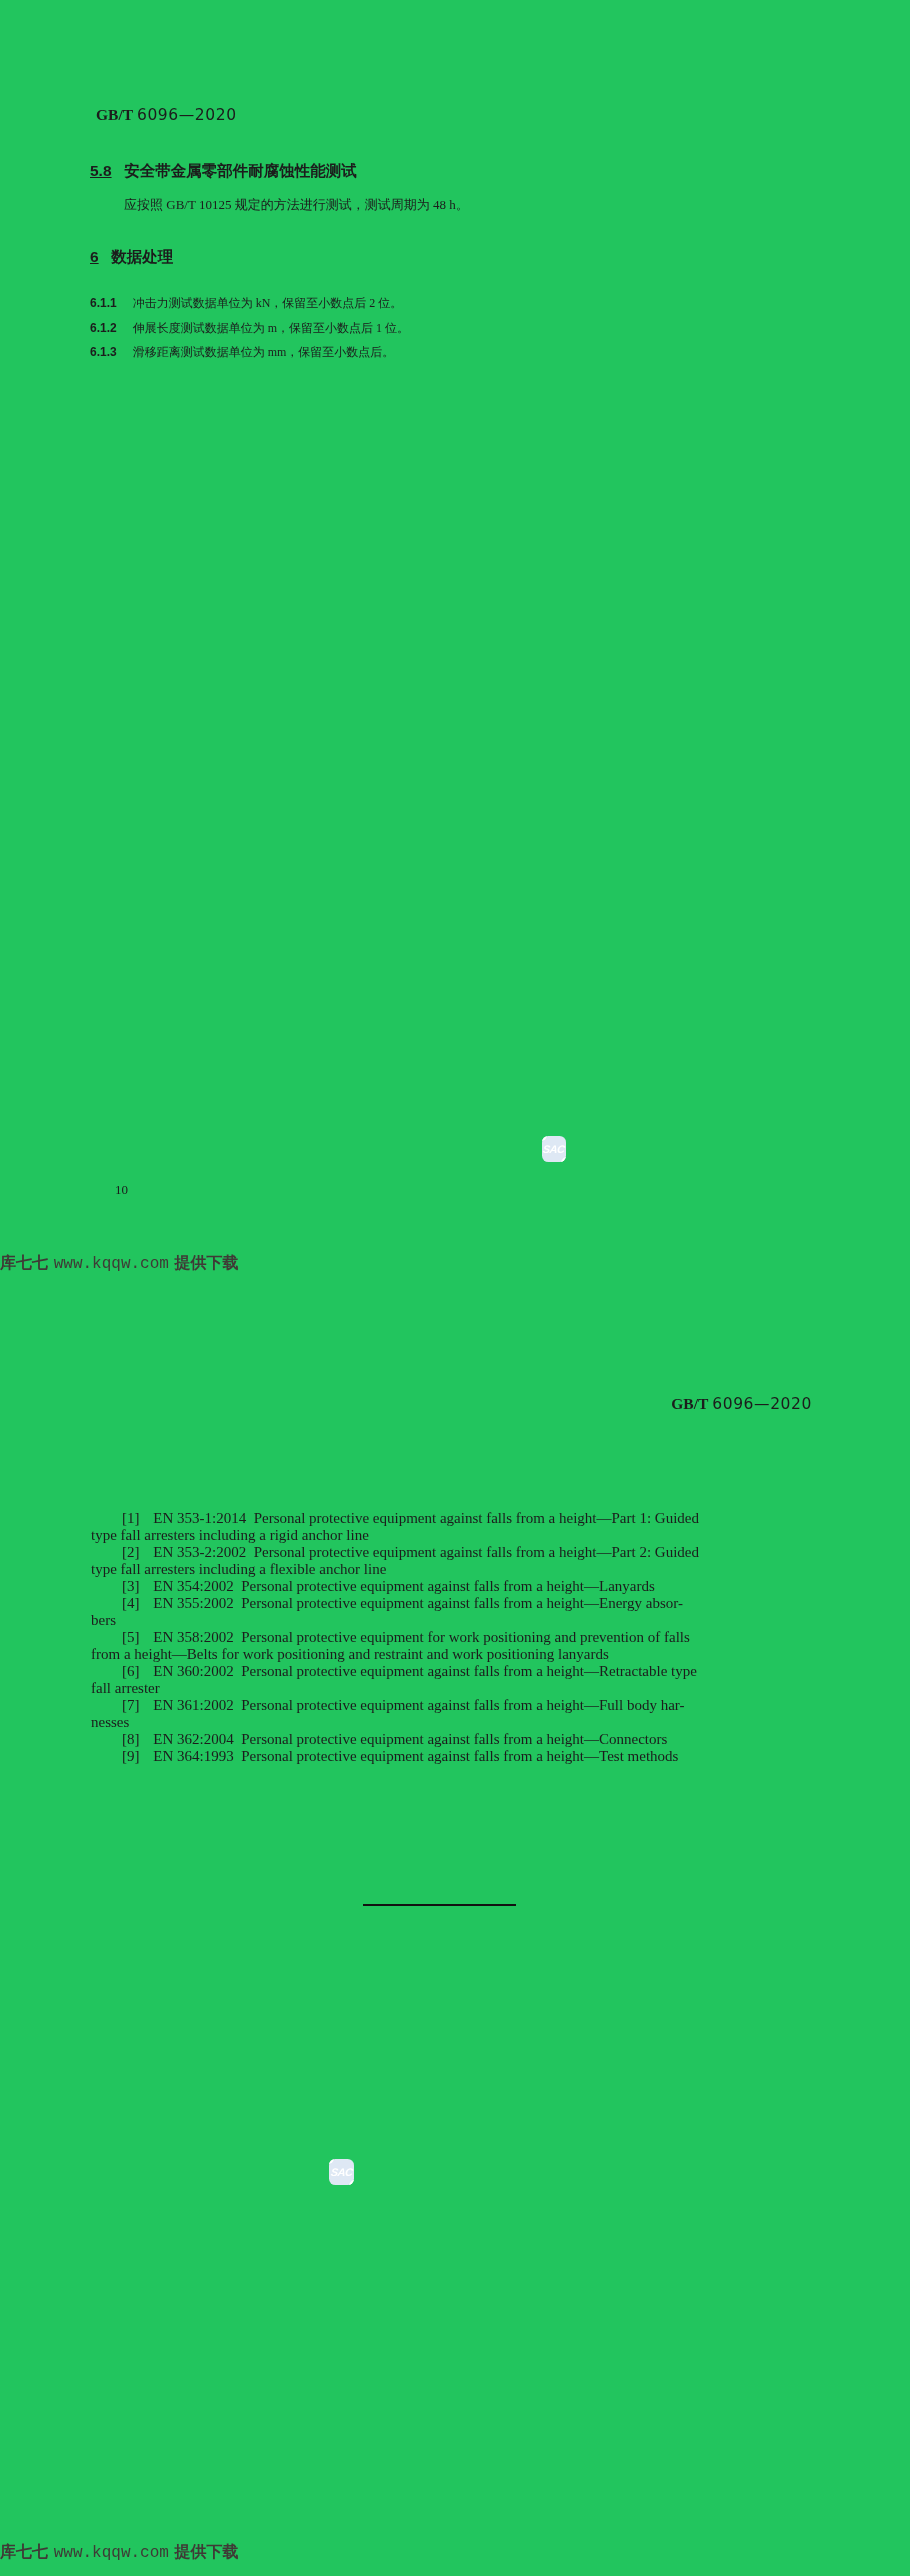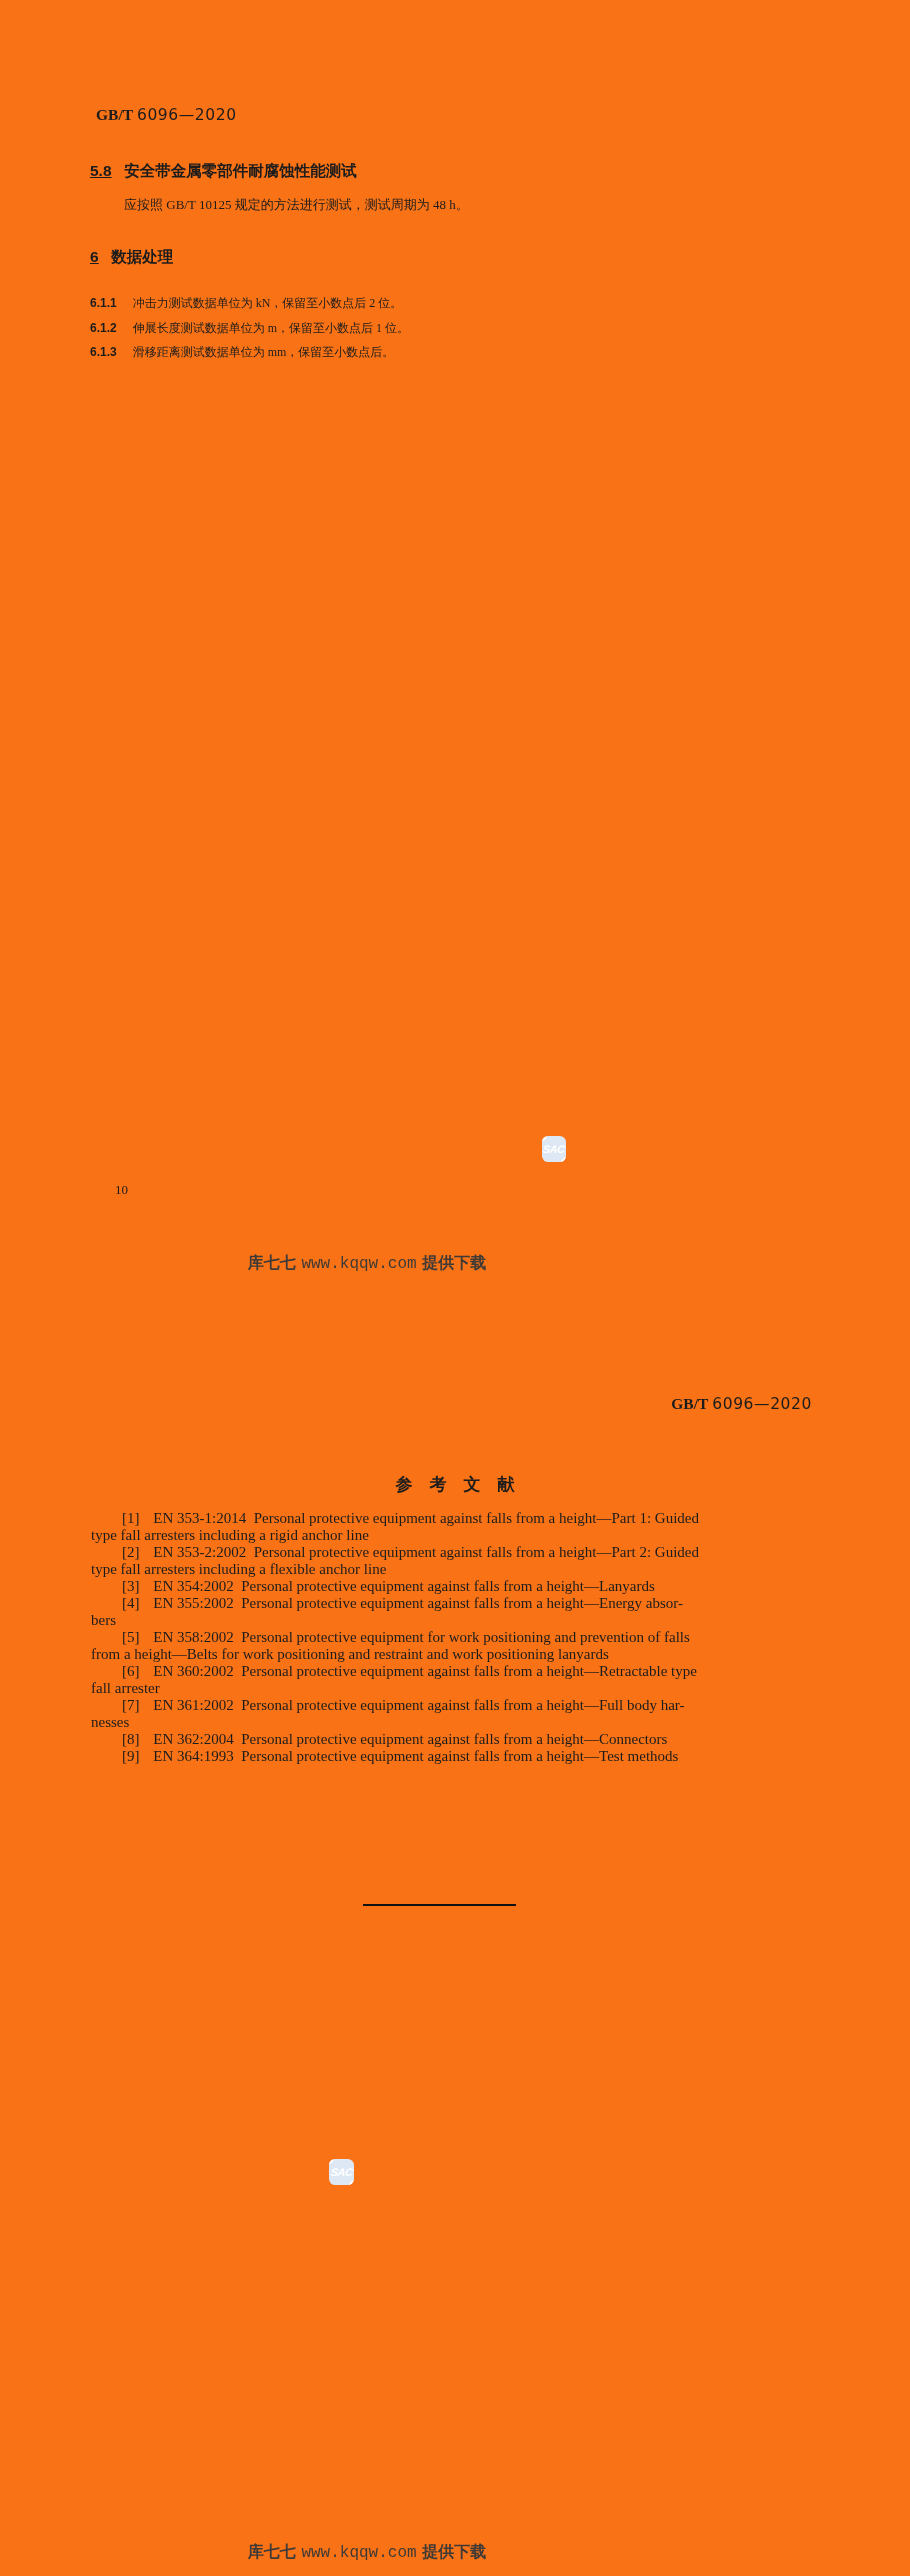--- a/index.html
+++ b/index.html
@@ -1,20 +1,20 @@
 <!DOCTYPE html>
 <html style="font-size:9.2px"><head>
 <meta charset="utf-8">
 <style>
   html, body { margin: 0; padding: 0; background: #ffffff; }
   .canvas {
     position: relative;
     width: 910px;
     height: 2576px;
-    background: #f97316;
+    background: #22c55e;
     overflow: hidden;
     color: #1c1c1c;
     font-family: "Liberation Serif", "DejaVu Serif", serif;
   }
   .abs { position: absolute; }
 
   
   .std-header { font-size: 15.5px; white-space: nowrap; }
   .std-header .std-prefix {
     font-family: "Liberation Serif", "DejaVu Serif", serif;
@@ -95,21 +95,21 @@
     width: 12.6px; height: 12.6px;
     background: #ffffff;
     border-radius: 50%;
   }
   .sac-wm::before { top: -7.5px; left: -7.5px; }
   .sac-wm::after  { bottom: -7.5px; right: -7.5px; }
 
   
   .wm-footer {
     width: 734px;
-    text-align: center;
+    text-align: left;
     font-size: 16px;
     font-weight: 700;
     white-space: nowrap;
   }
   .wm-footer .wm-url {
     font-family: "Liberation Mono", "DejaVu Sans Mono", monospace;
     font-weight: 400;
     margin: 0 5.7px;
   }
 </style>
@@ -156,21 +156,20 @@
     </div>
   </div>
 
   <div class="abs" style="left:0; top:1279px; width:910px; height:1297px;">
 
     <div class="abs std-header" style="right:98px; top:116px;">
       <span class="std-prefix">GB/T</span>
       <span class="std-number">6096—2020</span>
     </div>
 
-    <div class="abs ref-title" style="left:0; top:194px; width:910px; text-align:center;">参　考　文　献</div>
 
     <div class="abs refs" style="left:91px; top:231px;">
       <p><span class="ref-label">[1]</span><span>EN 353-1:2014  Personal protective equipment against falls from a height—Part 1: Guided
 type fall arresters including a rigid anchor line</span></p>
       <p><span class="ref-label">[2]</span><span>EN 353-2:2002  Personal protective equipment against falls from a height—Part 2: Guided
 type fall arresters including a flexible anchor line</span></p>
       <p><span class="ref-label">[3]</span><span>EN 354:2002  Personal protective equipment against falls from a height—Lanyards</span></p>
       <p><span class="ref-label">[4]</span><span>EN 355:2002  Personal protective equipment against falls from a height—Energy absor-
 bers</span></p>
       <p><span class="ref-label">[5]</span><span>EN 358:2002  Personal protective equipment for work positioning and prevention of falls

